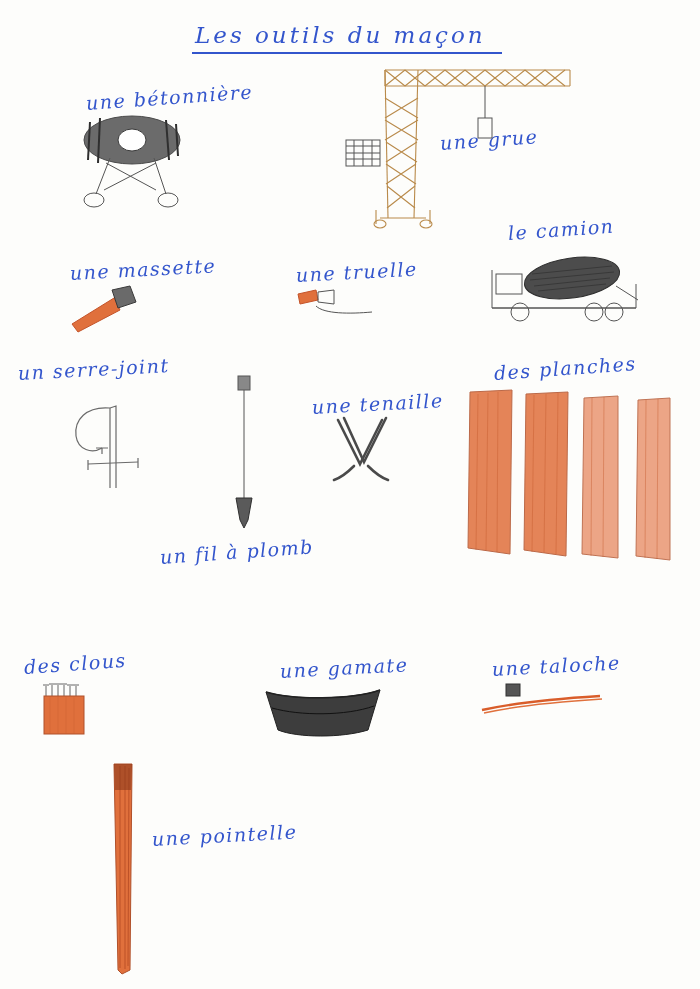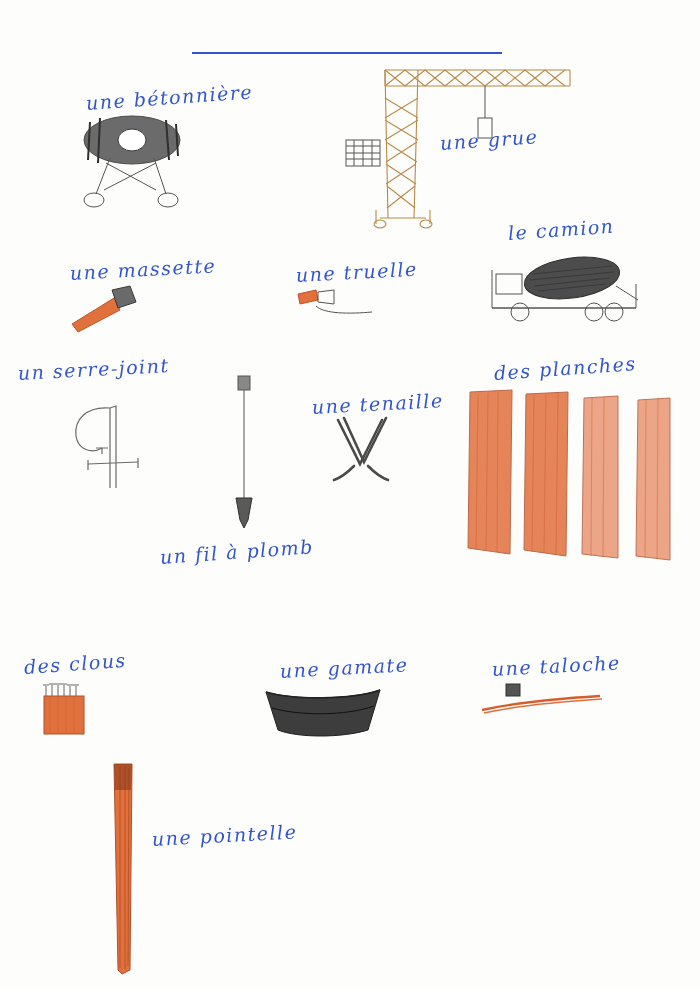--- a/index.html
+++ b/index.html
@@ -46,20 +46,21 @@
   .drawing {
     position: absolute;
   }
   svg { display: block; overflow: visible; }
 </style>
 </head>
 <body>
 
 <div id="sheet">
 
+  <div class="title" style="left:195px; top:22px;">Les outils du maçon</div>
   <div class="title-underline" style="left:192px; top:52px; width:310px;"></div>
 
   <div class="label" style="left:86px; top:92px; transform:rotate(-4deg);">une bétonnière</div>
   <div class="drawing" style="left:70px; top:108px;">
     <svg width="130" height="110" viewBox="0 0 130 110">
       <g stroke="#4a4a4a" stroke-width="1" fill="none">
         <ellipse cx="62" cy="32" rx="48" ry="24" fill="#6b6b6b"></ellipse>
         <ellipse cx="62" cy="32" rx="14" ry="11" fill="#ffffff" stroke="#3a3a3a"></ellipse>
         <path d="M20 14 L18 52" stroke="#2f2f2f" stroke-width="2"></path>
         <path d="M30 10 L28 55" stroke="#2f2f2f" stroke-width="2"></path>

